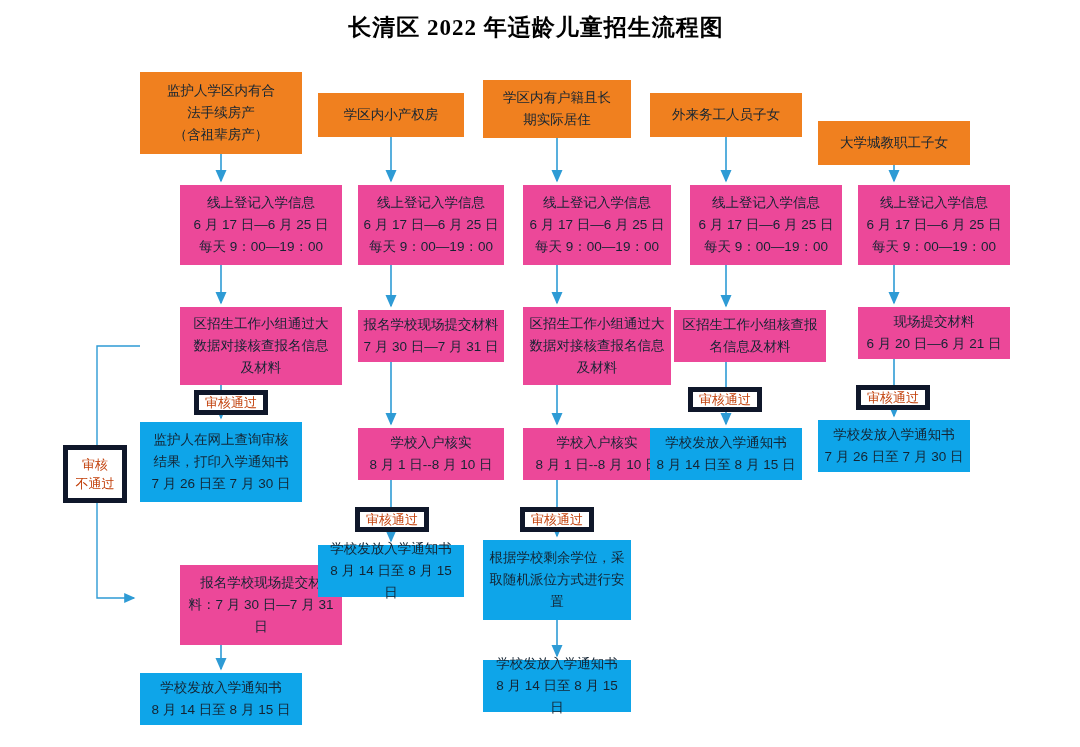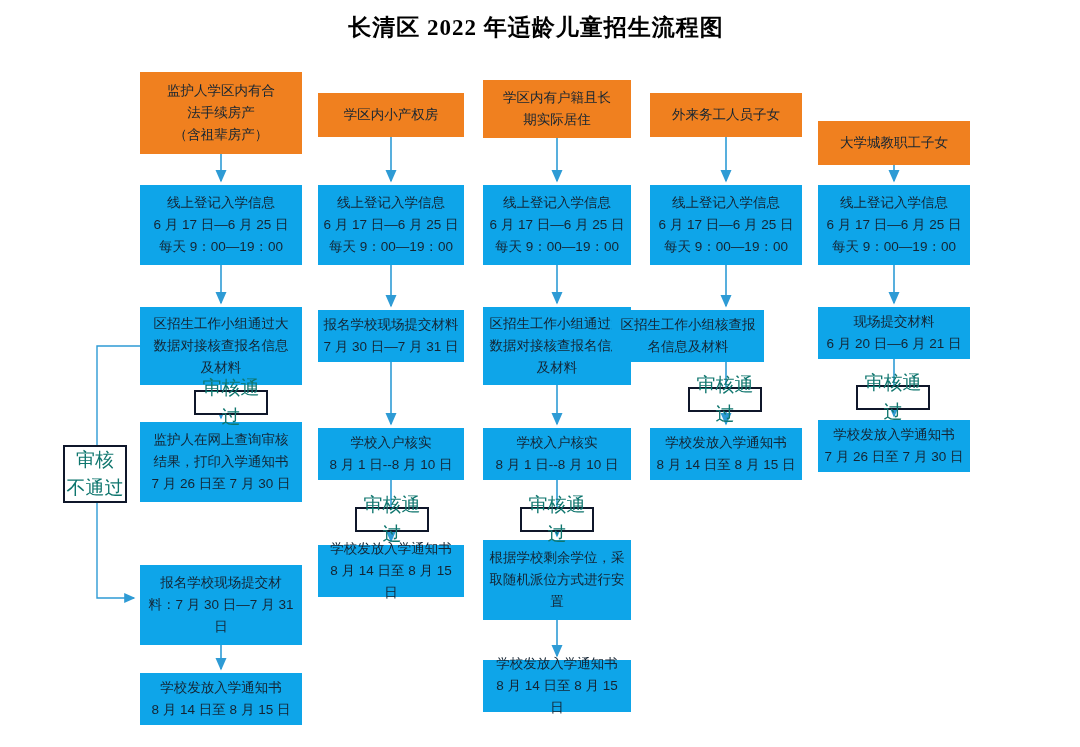--- a/index.html
+++ b/index.html
@@ -17,28 +17,28 @@
     color:#000000;letter-spacing:1px;
   }
   .box{
     position:absolute;box-sizing:border-box;
     display:flex;align-items:center;justify-content:center;
     text-align:center;white-space:pre-line;
     font-size:13.5px;line-height:1.65;color:#142433;
     padding:17px 5px;z-index:2;
   }
   .orange{background:#F0801F;}
-  .blue{background:#0ea5e9;}
+  .blue{background:#ec4899;margin-left:40px;}
   .green{background:#0ea5e9;}
   .pass{
     position:absolute;box-sizing:border-box;
-    background:#ffffff;border:2px solid #0f172a;
+    background:#ffffff;border:5px solid #0f172a;
     display:flex;align-items:center;justify-content:center;
     text-align:center;white-space:pre-line;
-    font-size:19px;line-height:1.5;color:#0f766e;z-index:3;
+    font-size:13px;line-height:1.5;color:#c2410c;z-index:3;
   }
   #arrows{position:absolute;left:0;top:0;z-index:1;}
 </style>
 </head>
 <body>
 
 <div id="canvas">
 
   <div class="title">长清区 2022 年适龄儿童招生流程图</div>
 
@@ -125,21 +125,21 @@
   <div class="box green" style="left:483px;top:540px;width:148px;height:80px;">根据学校剩余学位，采
 取随机派位方式进行安
 置</div>
   <div class="box green" style="left:483px;top:660px;width:148px;height:52px;">学校发放入学通知书
 8 月 14 日至 8 月 15 日</div>
 
   <div class="box orange" style="left:650px;top:93px;width:152px;height:44px;">外来务工人员子女</div>
   <div class="box blue" style="left:650px;top:185px;width:152px;height:80px;">线上登记入学信息
 6 月 17 日—6 月 25 日
 每天 9：00—19：00</div>
-  <div class="box blue" style="left:612px;top:310px;width:152px;height:52px;">区招生工作小组核查报
+  <div class="box blue" style="left:634px;top:310px;width:152px;height:52px;">区招生工作小组核查报
 名信息及材料</div>
   <div class="pass" style="left:688px;top:387px;width:74px;height:25px;">审核通过</div>
   <div class="box green" style="left:650px;top:428px;width:152px;height:52px;">学校发放入学通知书
 8 月 14 日至 8 月 15 日</div>
 
   <div class="box orange" style="left:818px;top:93px;width:152px;height:44px;margin-top:28px;">大学城教职工子女</div>
   <div class="box blue" style="left:818px;top:185px;width:152px;height:80px;">线上登记入学信息
 6 月 17 日—6 月 25 日
 每天 9：00—19：00</div>
   <div class="box blue" style="left:818px;top:307px;width:152px;height:52px;">现场提交材料

